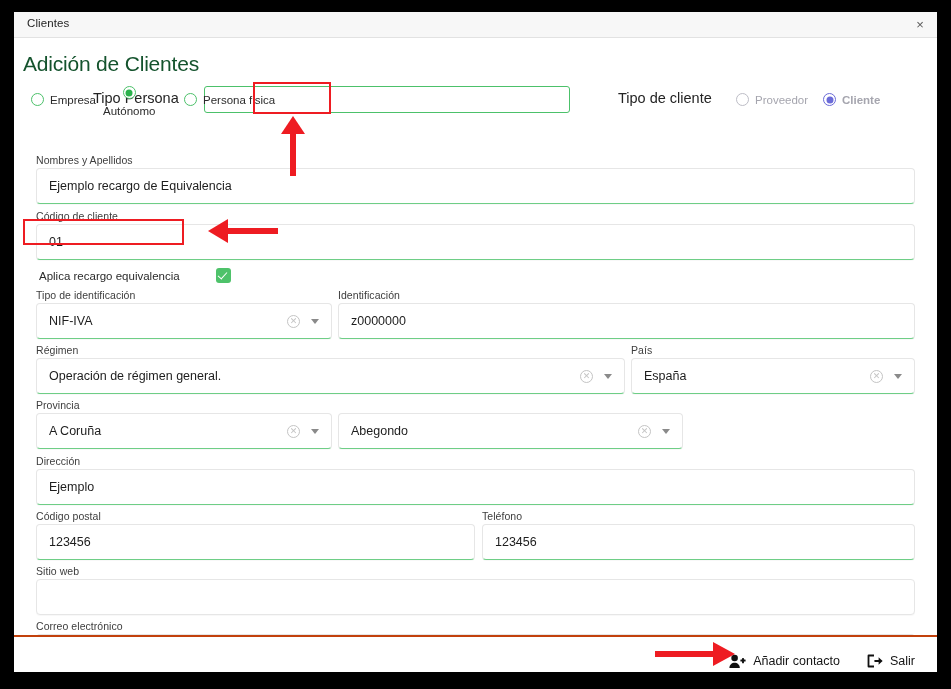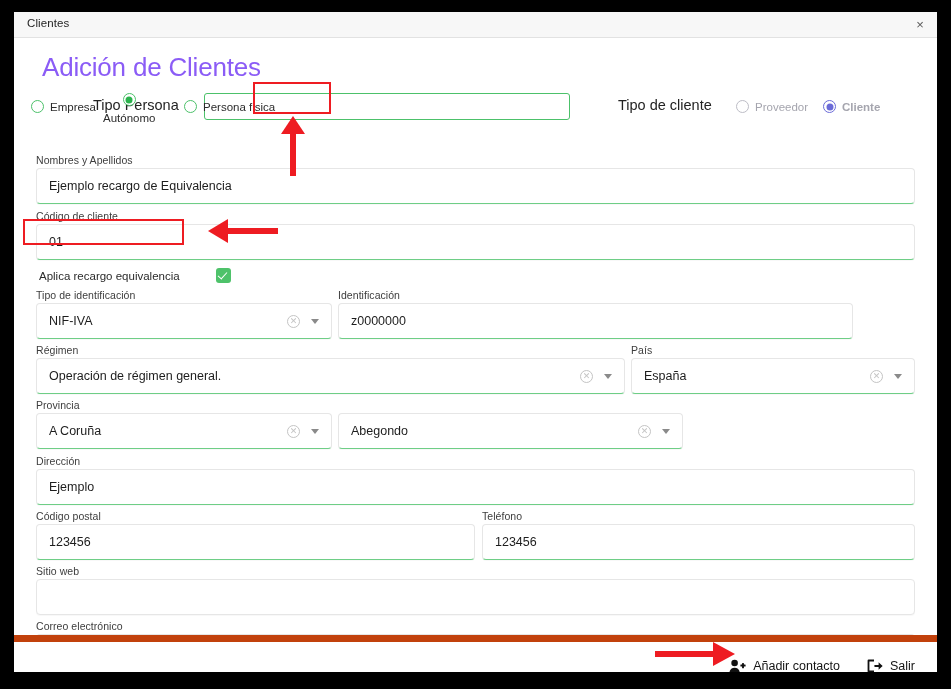--- a/index.html
+++ b/index.html
@@ -59,24 +59,24 @@
   }
 
   .content {
     position: relative;
     padding: 0 9px;
     height: 633px;
     background: #ffffff;
   }
 
   .page-title {
-    margin: 14px 0 0 19px;
-    font-size: 26px;
+    margin: 14px 0 0 0;
+    font-size: 21px;
     font-weight: 400;
-    color: #8b5cf6;
+    color: #14532d;
     letter-spacing: -.2px;
   }
 
   
   .radio-row {
     position: relative;
     margin-top: 10px;
     height: 30px;
   }
   .radio-group-label {
@@ -208,21 +208,21 @@
     border-width: 0 1.8px 1.8px 0;
     transform: rotate(42deg);
   }
 
   
   .footer {
     position: absolute;
     left: 0; right: 0;
     bottom: 0;
     height: 50px;
-    border-top: 7px solid #c2410c;
+    border-top: 2px solid #c2410c;
     background: #ffffff;
   }
   .fbtn {
     position: absolute;
     top: 10px;
     height: 28px;
     display: flex;
     align-items: center;
     gap: 7px;
     font-size: 12.5px;
@@ -305,21 +305,21 @@
       </div>
 
       <div class="field-label" style="left:22px; top:237px;">Tipo de identificación</div>
       <div class="input" style="left:22px; top:251px; width:296px;">
         <div class="val">NIF-IVA</div>
         <div class="clr">✕</div>
         <div class="chev"></div>
       </div>
 
       <div class="field-label" style="left:324px; top:237px;">Identificación</div>
-      <div class="input" style="left:324px; top:251px; width:515px;">
+      <div class="input" style="left:324px; top:251px; width:577px;">
         <div class="val">z0000000</div>
       </div>
 
       <div class="field-label" style="left:22px; top:292px;">Régimen</div>
       <div class="input" style="left:22px; top:306px; width:589px;">
         <div class="val">Operación de régimen general.</div>
         <div class="clr">✕</div>
         <div class="chev"></div>
       </div>
 

